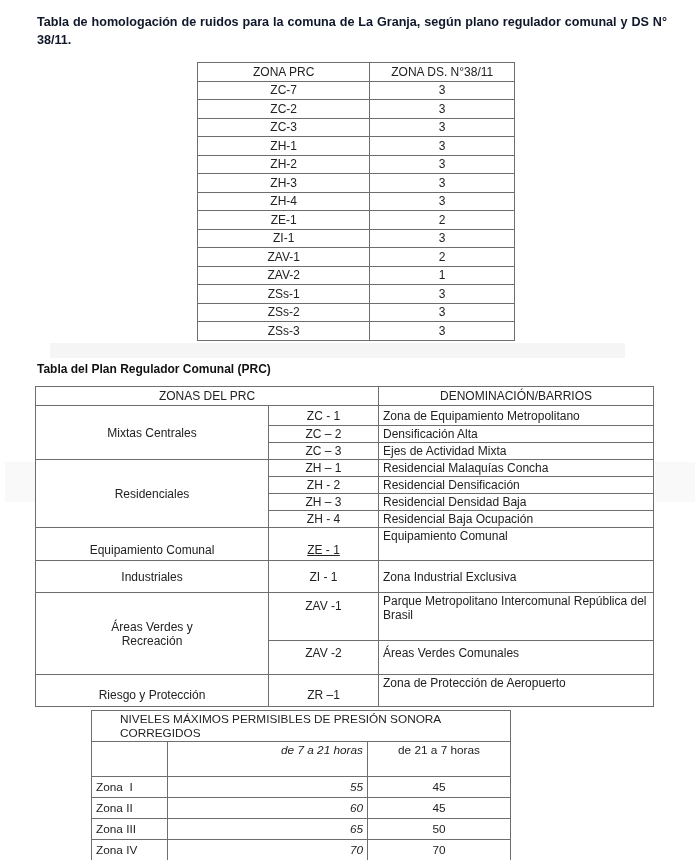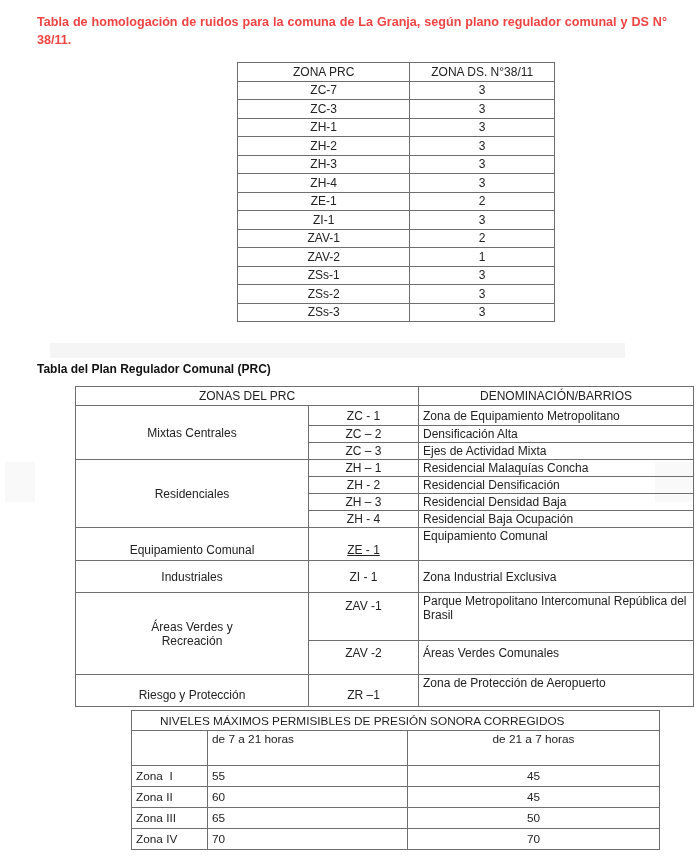--- a/index.html
+++ b/index.html
@@ -1,28 +1,28 @@
 <!DOCTYPE html>
 <html><head>
 <meta charset="utf-8">
 <style>
   * { box-sizing: border-box; margin: 0; padding: 0; }
   html, body { width: 698px; height: 860px; background: #ffffff; overflow: hidden; }
   body { position: relative; font-family: "Liberation Sans", "DejaVu Sans", sans-serif; color: #222; }
 
   .title {
     position: absolute; left: 37px; top: 13px; width: 630px;
-    font-size: 12.6px; font-weight: bold; line-height: 18px; color: #ef4444;
+    font-size: 12.6px; font-weight: bold; line-height: 18px; color: #0f172a;
     text-align: justify; text-align-last: left;
   }
 
   
   .wm { position: absolute; background: #ececec; opacity: 0.55; }
 
-  table { border-collapse: collapse; position: absolute; margin-left: 40px; }
+  table { border-collapse: collapse; position: absolute; }
   td, th { border: 1px solid #6e6e6e; font-weight: normal; color: #222; }
 
   
   #t1 { left: 197px; top: 62px; width: 318px; font-size: 12px; }
   #t1 td { height: 18.5px; text-align: center; padding: 0; }
   #t1 .c1 { width: 173px; }
   #t1 .c2 { width: 145px; }
 
   .subtitle {
     position: absolute; left: 37px; top: 362px;
@@ -31,24 +31,24 @@
 
   
   #t2 { left: 35px; top: 386px; width: 619px; font-size: 12px; }
   #t2 td { padding: 1px 4px; vertical-align: middle; }
   #t2 .grp { width: 233px; text-align: center; }
   #t2 .code { width: 110px; text-align: center; }
   #t2 .desc { text-align: left; }
   #t2 .top { vertical-align: top; }
 
   
-  #t3 { left: 91px; top: 710px; width: 529px; font-size: 11.8px; }
+  #t3 { left: 91px; top: 710px; width: 420px; font-size: 11.8px; }
   #t3 td { padding: 1px 4px; }
   #t3 .zone { width: 76px; text-align: left; }
-  #t3 .day { width: 200px; text-align: left; }
+  #t3 .day { width: 200px; text-align: right; font-style: italic; }
   #t3 .night { text-align: center; }
 </style>
 </head>
 <body>
 
 <div class="title">Tabla de homologación de ruidos para la comuna de La Granja, según plano regulador comunal y DS N° 38/11.</div>
 
 <div class="wm" style="left:50px; top:343px; width:575px; height:15px;"></div>
 <div class="wm" style="left:5px; top:462px; width:30px; height:40px; opacity:0.3;"></div>
 <div class="wm" style="left:655px; top:462px; width:40px; height:40px; opacity:0.3;"></div>
@@ -57,20 +57,24 @@
   <tbody>
       <tr>
     <td class="c1">ZONA PRC</td>
     <td class="c2">ZONA DS. N°38/11</td>
   </tr>
   <tr>
         <td>ZC-7</td>
         <td>3</td>
       </tr>
   <tr>
+        <td>ZC-2</td>
+        <td>3</td>
+      </tr>
+  <tr>
         <td>ZC-3</td>
         <td>3</td>
       </tr>
   <tr>
         <td>ZH-1</td>
         <td>3</td>
       </tr>
   <tr>
         <td>ZH-2</td>
         <td>3</td>

